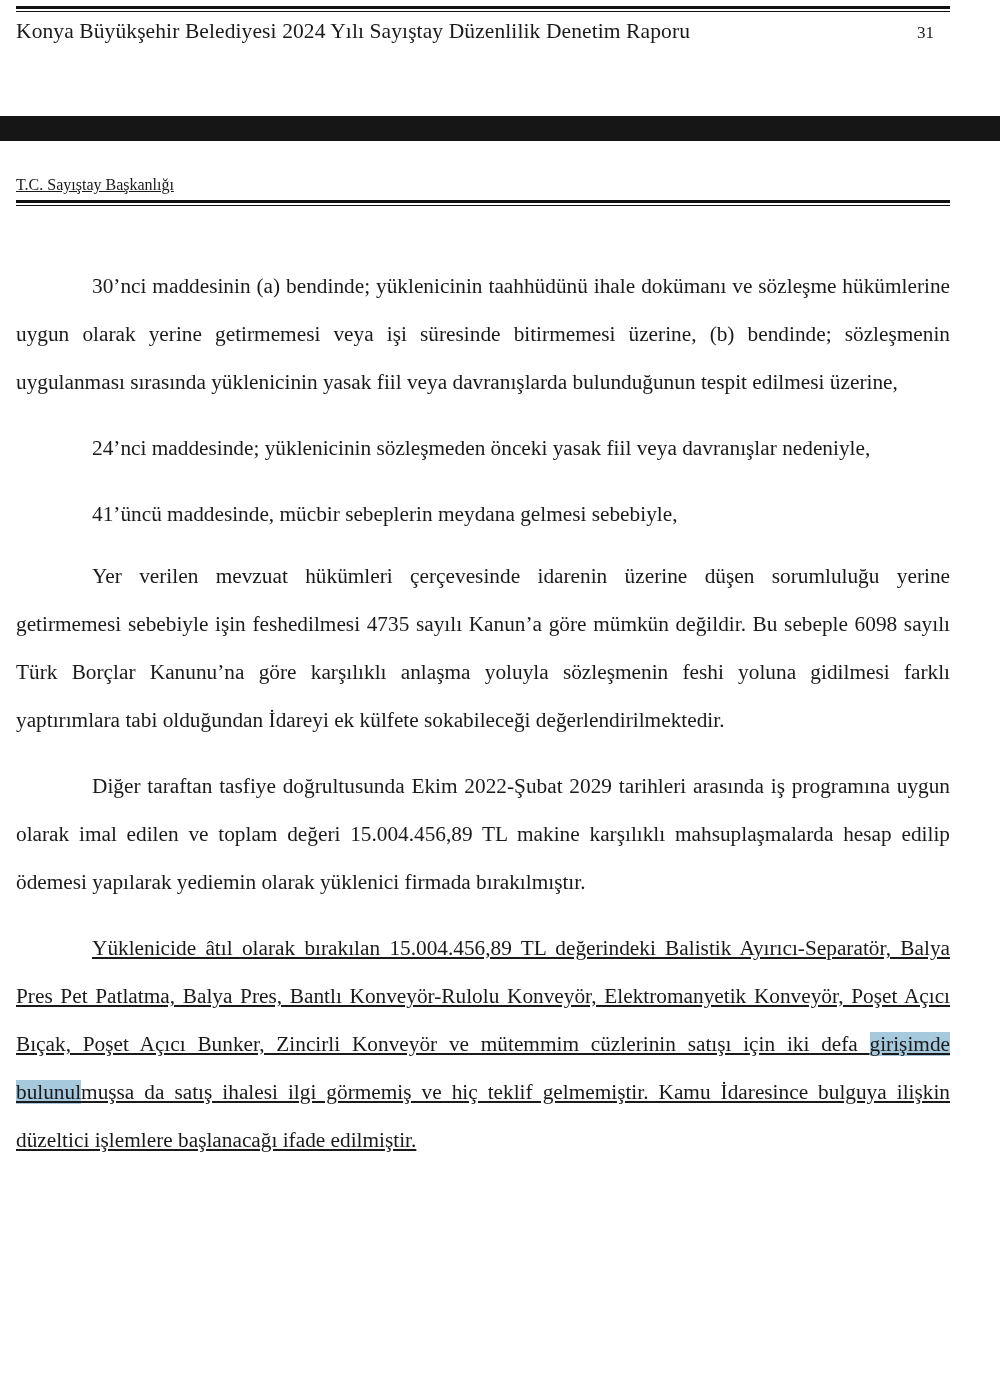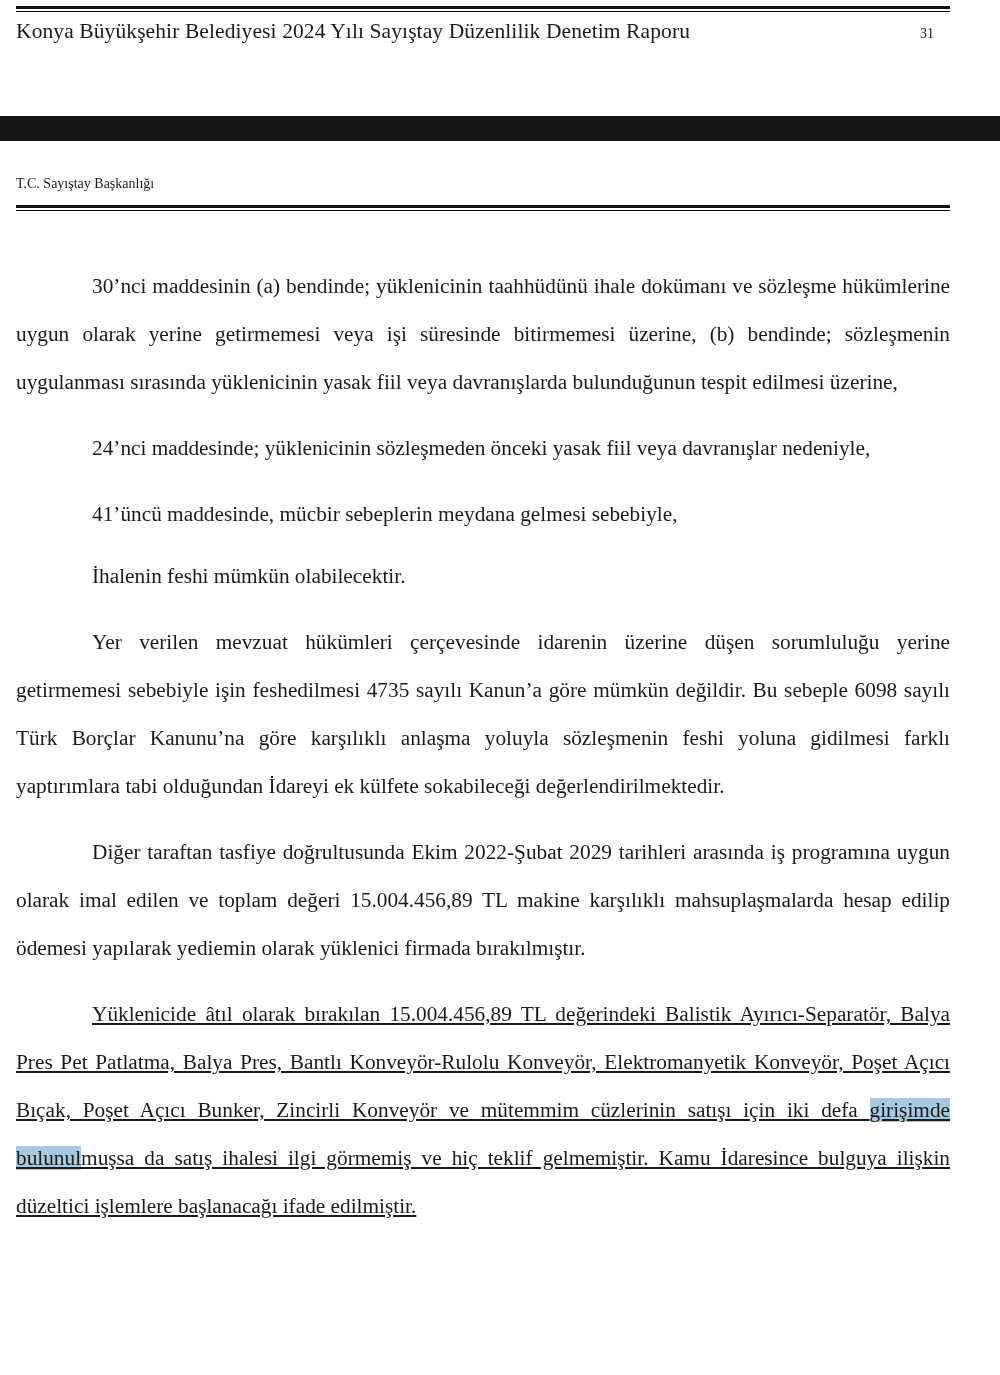--- a/index.html
+++ b/index.html
@@ -43,21 +43,21 @@
     display: flex;
     align-items: baseline;
     justify-content: space-between;
   }
   .header-title {
     font-size: 21.5px;
     letter-spacing: 0.1px;
     white-space: nowrap;
   }
   .header-pageno {
-    font-size: 14px;
+    font-size: 17px;
     padding-right: 16px;
   }
 
   
   .black-band {
     position: absolute;
     top: 116px;
     left: 0;
     width: 1000px;
     height: 25px;
@@ -65,23 +65,24 @@
   }
 
   
   .institution-block {
     position: absolute;
     top: 176px;
     left: 16px;
     width: 934px;
   }
   .institution-title {
-    font-size: 14px;
+    font-size: 16px;
     line-height: 1.1;
-    padding-bottom: 14px;
+    padding-bottom: 6px;
+    text-decoration: underline;
   }
   .rule-double {
     height: 6px;
     border-top: 3px solid #111111;
     border-bottom: 1px solid #111111;
     box-sizing: border-box;
   }
 
   
   .body-content {
@@ -125,17 +126,16 @@
 
 <div class="institution-block">
   <div class="institution-title">T.C. Sayıştay Başkanlığı</div>
   <div class="rule-double"></div>
 </div>
 
 <div class="body-content">
   <p class="para">30’nci maddesinin (a) bendinde; yüklenicinin taahhüdünü ihale dokümanı ve sözleşme hükümlerine uygun olarak yerine getirmemesi veya işi süresinde bitirmemesi üzerine, (b) bendinde; sözleşmenin uygulanması sırasında yüklenicinin yasak fiil veya davranışlarda bulunduğunun tespit edilmesi üzerine,</p>
   <p class="para">24’nci maddesinde; yüklenicinin sözleşmeden önceki yasak fiil veya davranışlar nedeniyle,</p>
   <p class="para tight">41’üncü maddesinde, mücbir sebeplerin meydana gelmesi sebebiyle,</p>
-  <p class="para">İhalenin feshi mümkün olabilecektir.</p>
   <p class="para">Yer verilen mevzuat hükümleri çerçevesinde idarenin üzerine düşen sorumluluğu yerine getirmemesi sebebiyle işin feshedilmesi 4735 sayılı Kanun’a göre mümkün değildir. Bu sebeple 6098 sayılı Türk Borçlar Kanunu’na göre karşılıklı anlaşma yoluyla sözleşmenin feshi yoluna gidilmesi farklı yaptırımlara tabi olduğundan İdareyi ek külfete sokabileceği değerlendirilmektedir.</p>
   <p class="para">Diğer taraftan tasfiye doğrultusunda Ekim 2022-Şubat 2029 tarihleri arasında iş programına uygun olarak imal edilen ve toplam değeri 15.004.456,89 TL makine karşılıklı mahsuplaşmalarda hesap edilip ödemesi yapılarak yediemin olarak yüklenici firmada bırakılmıştır.</p>
   <p class="para"><span>Yüklenicide âtıl olarak bırakılan 15.004.456,89 TL değerindeki Balistik Ayırıcı-Separatör, Balya Pres Pet Patlatma, Balya Pres, Bantlı Konveyör-Rulolu Konveyör, Elektromanyetik Konveyör, Poşet Açıcı Bıçak, Poşet Açıcı Bunker, Zincirli Konveyör ve mütemmim cüzlerinin satışı için iki defa </span><span class="highlight">girişimde bulunul</span><span>muşsa da satış ihalesi ilgi görmemiş ve hiç teklif gelmemiştir. Kamu İdaresince bulguya ilişkin düzeltici işlemlere başlanacağı ifade edilmiştir.</span></p>
 </div>
 
 </body></html>

